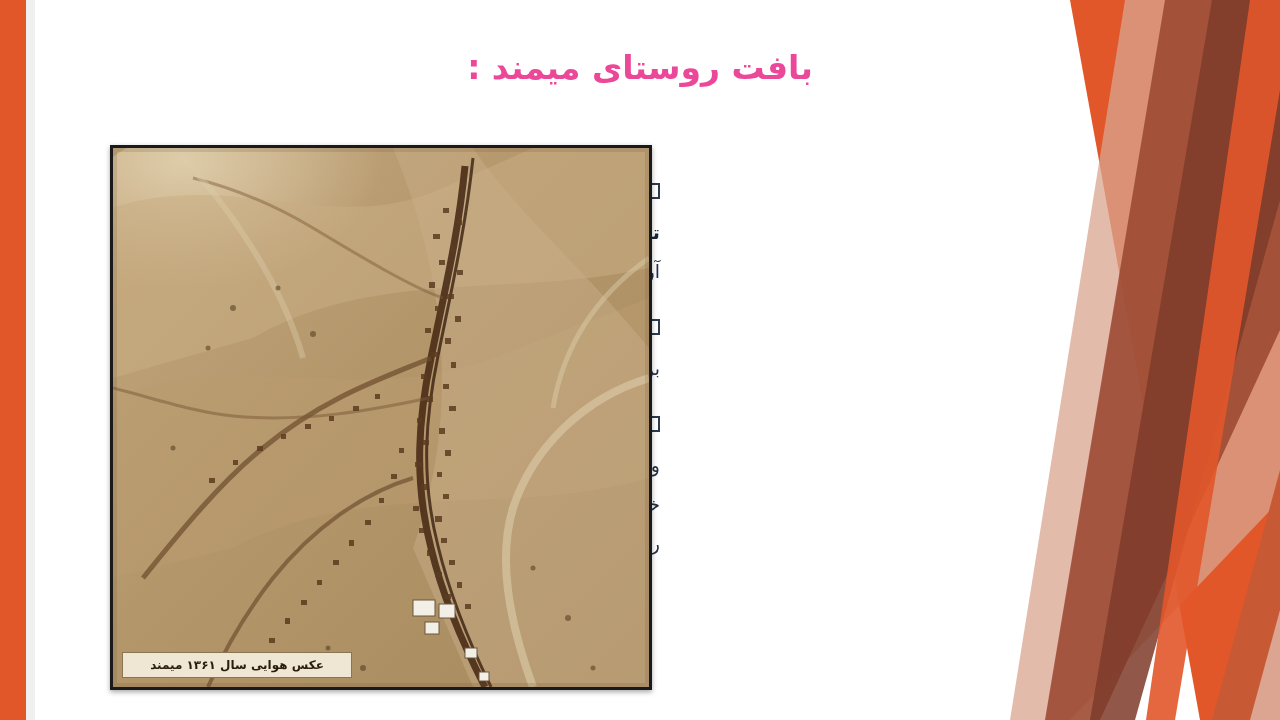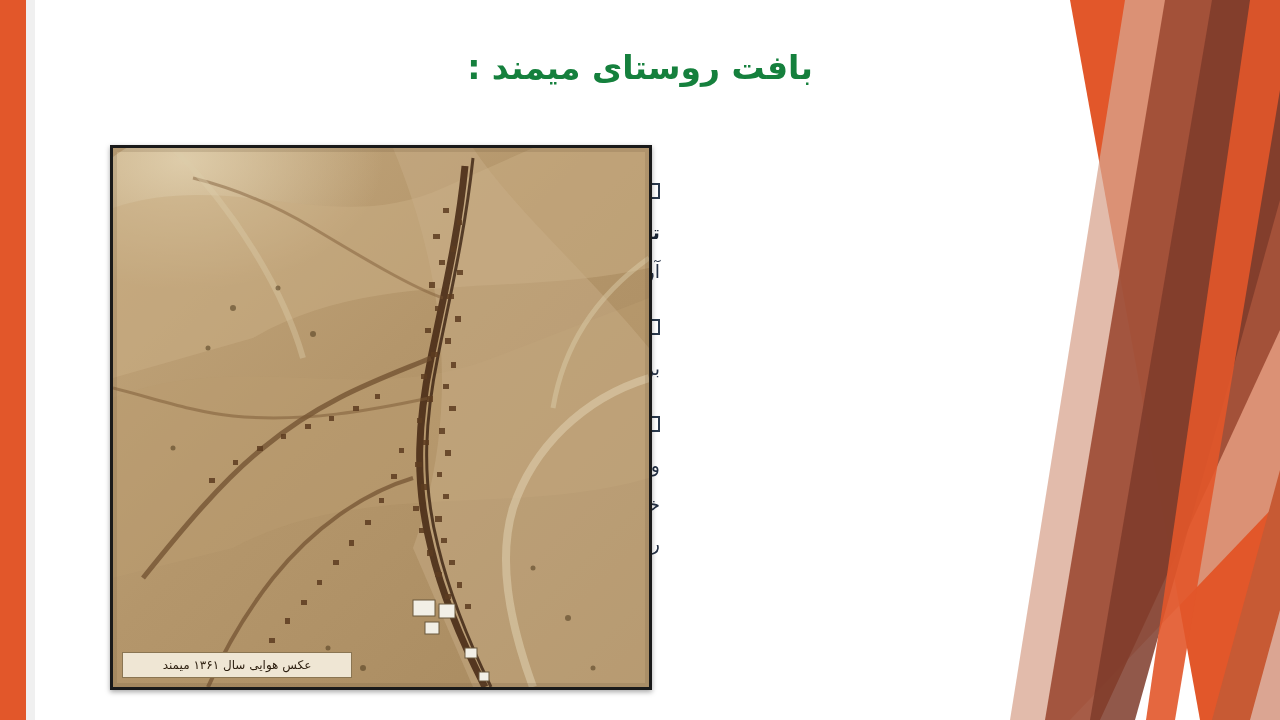--- a/index.html
+++ b/index.html
@@ -53,21 +53,21 @@
 
   
   .slide-title {
     position: absolute;
     top: 48px;
     right: 0;
     left: 0;
     text-align: center;
     font-size: 33px;
     font-weight: bold;
-    color: #15803d;
+    color: #ec4899;
     letter-spacing: 0;
     direction: rtl;
   }
 
   
   .body-col {
     position: absolute;
     top: 155px;
     right: 620px;
     width: 540px;
@@ -128,21 +128,21 @@
     bottom: 9px;
     width: 228px;
     height: 24px;
     background: #efe6d4;
     border: 1px solid #8a7552;
     color: #2b1d0e;
     font-size: 12px;
     direction: rtl;
     text-align: center;
     line-height: 24px;
-    font-weight: normal;
+    font-weight: bold;
   }
 </style>
 </head>
 <body>
 
 <div class="deco deco-left"></div>
 <div class="deco deco-left-2"></div>
 
 <div class="deco deco-right">
   <svg width="330" height="720" viewBox="0 0 330 720" xmlns="http://www.w3.org/2000/svg" aria-hidden="true">

